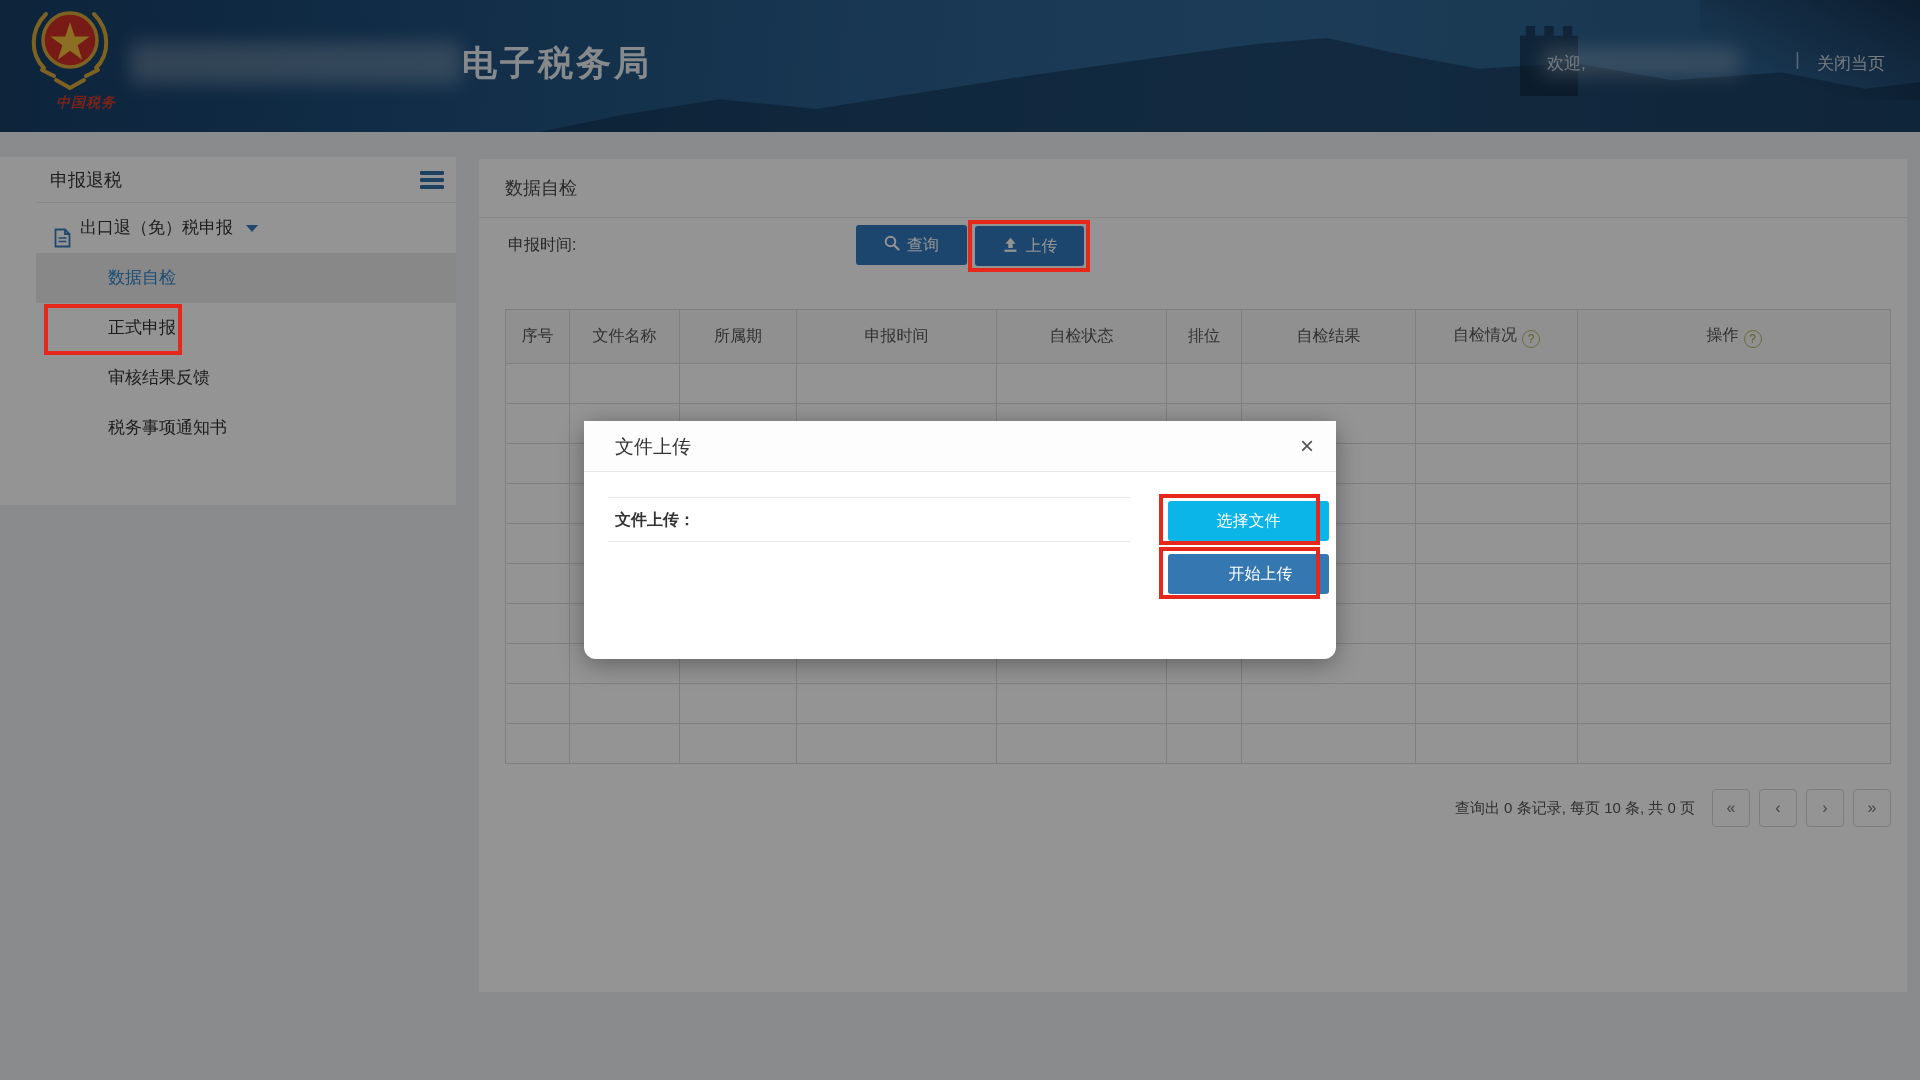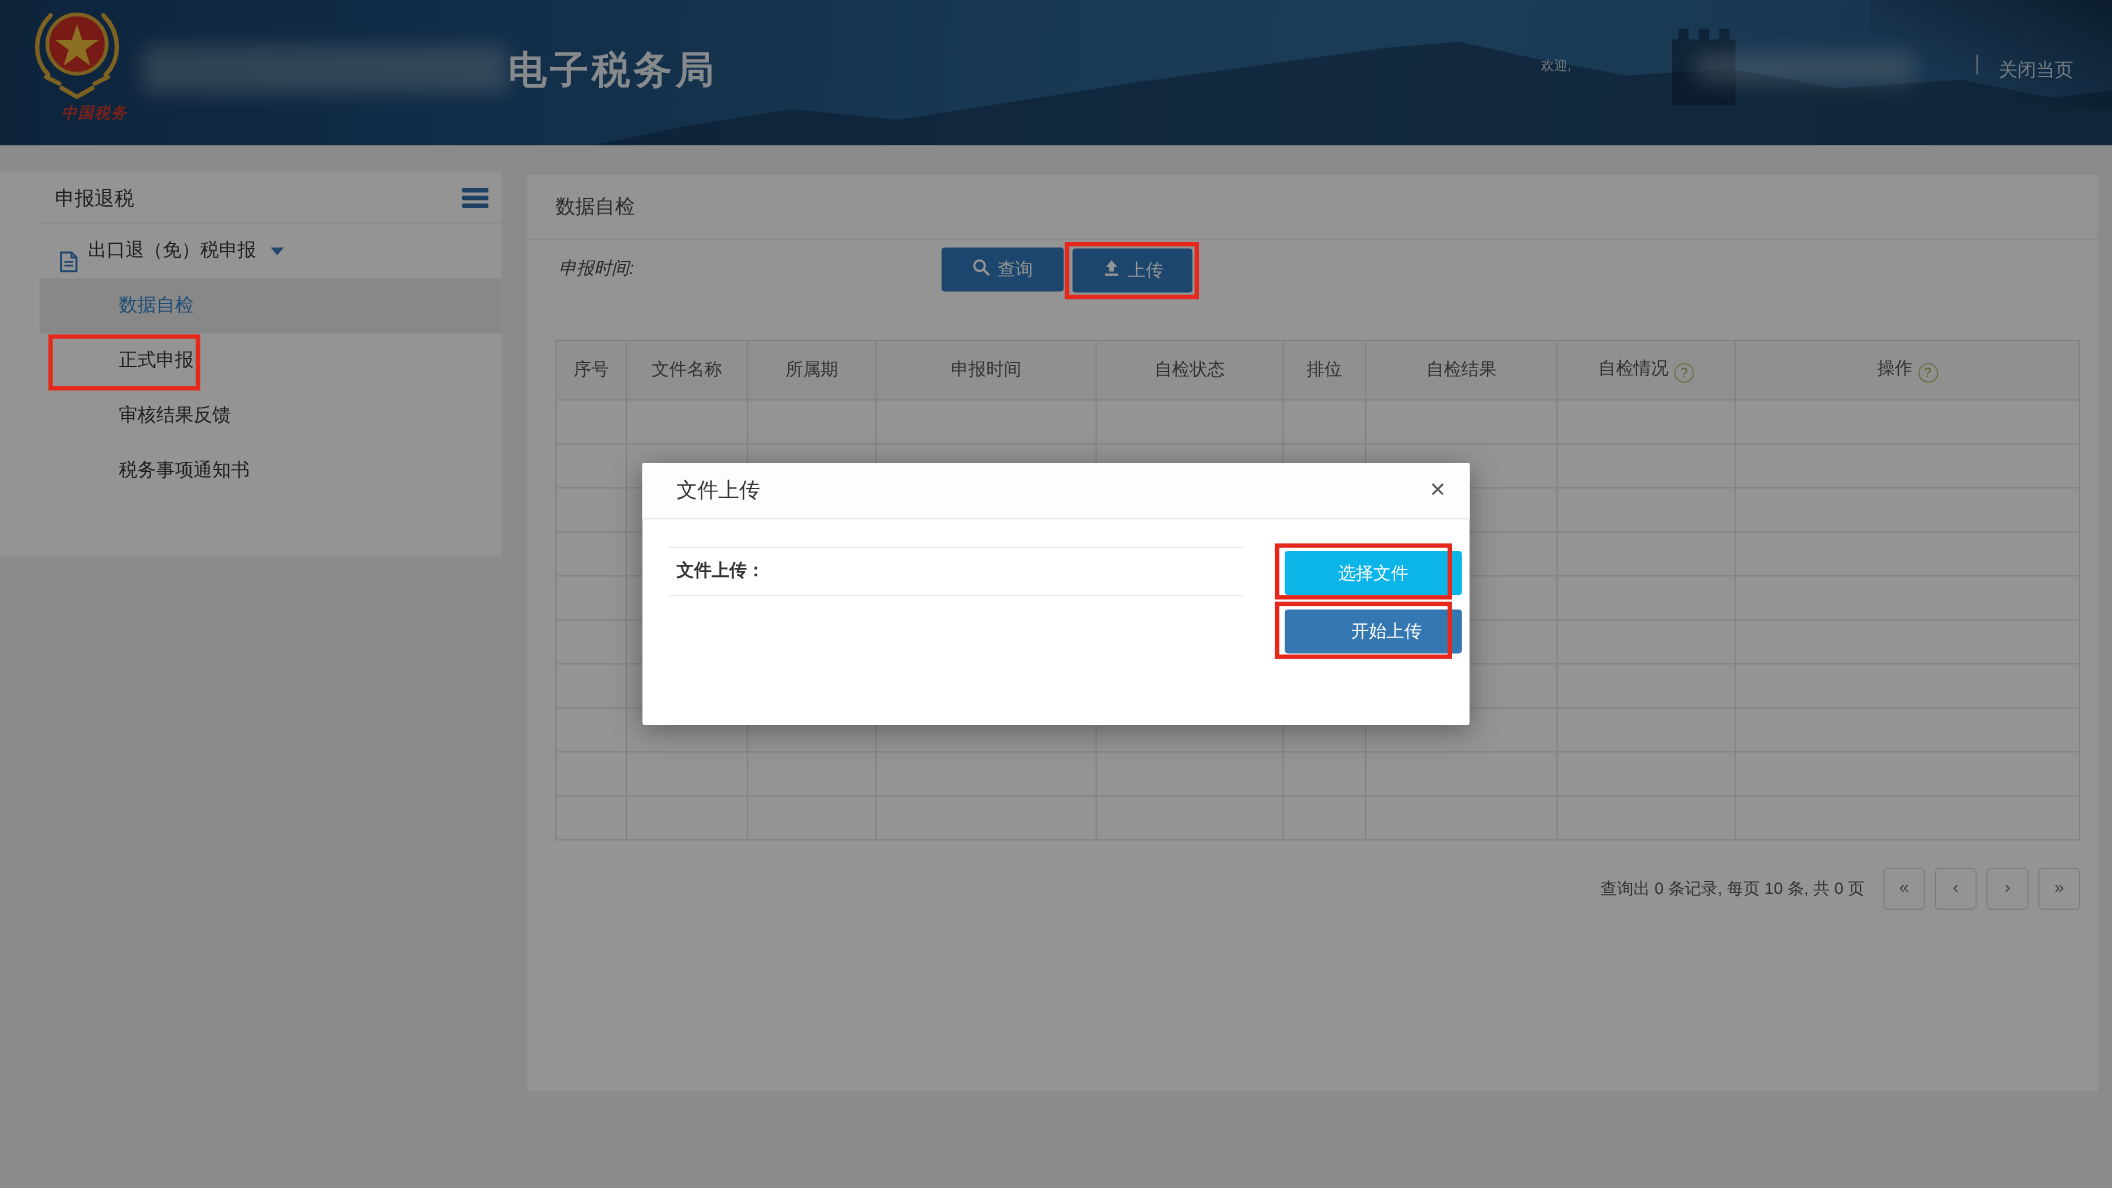--- a/index.html
+++ b/index.html
@@ -24,42 +24,42 @@
     clip-path:polygon(0 14%,10% 14%,10% 0,26% 0,26% 14%,42% 14%,42% 0,58% 0,58% 14%,74% 14%,74% 0,90% 0,90% 14%,100% 14%,100% 100%,0 100%);}
   .corner-shade{left:1700px;top:0;width:220px;height:100px;
     background:linear-gradient(205deg,rgba(5,20,42,.55),rgba(5,20,42,0) 70%);}
   .emblem-wrap{left:26px;top:6px;width:88px;height:122px;text-align:center;}
   .emblem-caption{left:24px;top:94px;width:92px;text-align:right;color:#cf3b30;
     font-size:14px;font-weight:bold;font-style:italic;letter-spacing:1px;}
   .blur-block{background:rgba(185,200,214,.38);border-radius:6px;filter:blur(9px);}
   .redact-agency{left:130px;top:42px;width:332px;height:42px;}
   .redact-user{left:1542px;top:48px;width:198px;height:28px;}
   .portal-title{left:462px;top:40px;font-size:35px;font-weight:bold;color:#e9eef3;letter-spacing:3px;}
-  .welcome{left:1401px;top:52px;font-size:12px;color:#ccd7e1;}
+  .welcome{left:1547px;top:52px;font-size:17px;color:#ccd7e1;}
   .hdr-sep{left:1795px;top:48px;font-size:19px;color:#9fb4c6;}
   .close-page{left:1817px;top:52px;font-size:17px;color:#ccd7e1;cursor:pointer;}
 
   
   .sidebar{left:0;top:157px;width:456px;height:348px;background:#fff;padding-left:36px;}
   .sb-head{position:relative;height:46px;border-bottom:1px solid #e8e8e8;}
   .sb-title{position:absolute;left:14px;top:0;line-height:46px;font-size:18px;color:#333;}
   .hamburger{position:absolute;right:12px;top:14px;width:24px;height:18px;cursor:pointer;}
   .hamburger i{display:block;height:4px;margin-bottom:3px;background:#3571a8;border-radius:1px;}
   .sb-item{position:relative;height:50px;line-height:50px;font-size:17px;color:#333;cursor:pointer;white-space:nowrap;}
   .sb-item.selected{background:#eaeaea;color:var(--sel);}
   .lv1{padding-left:44px;} .lv2{padding-left:60px;} .lv3{padding-left:72px;}
   .doc-ic{position:absolute;left:18px;top:15px;}
   .caret{display:inline-block;width:0;height:0;margin-left:8px;vertical-align:middle;
     border-left:6px solid transparent;border-right:6px solid transparent;border-top:7px solid var(--link);}
 
   
   .main{left:479px;top:159px;width:1428px;height:833px;background:#fff;}
   .panel-heading{position:relative;height:59px;border-bottom:1px solid #ebebeb;}
   .page-title{position:absolute;left:26px;top:0;line-height:59px;font-size:18px;color:#4a4a4a;}
-  .filter-label{position:absolute;left:29px;top:66px;height:40px;line-height:40px;font-size:16px;color:#444;font-style:italic;}
+  .filter-label{position:absolute;left:29px;top:66px;height:40px;line-height:40px;font-size:16px;color:#444;}
   .input-group{position:absolute;left:115px;top:66px;width:248px;height:40px;background:#fff;
     border:1px solid #c9c9c9;border-radius:3px;display:flex;cursor:text;}
   .input-val{flex:1;padding-left:13px;line-height:38px;font-size:16px;color:#555;}
   .input-addon{width:37px;border-left:1px solid #d4d4d4;display:flex;align-items:center;justify-content:center;cursor:pointer;}
   .btn{position:absolute;height:40px;border:none;border-radius:3px;background:var(--accent);color:#fff;
     font-size:16px;display:flex;align-items:center;justify-content:center;gap:7px;cursor:pointer;
     font-family:inherit;}
   .btn-query{left:377px;top:66px;width:111px;}
   .btn-upload{left:496px;top:67px;width:109px;}
 
@@ -70,21 +70,21 @@
   .help{display:inline-block;width:18px;height:18px;line-height:16px;margin-left:5px;
     border:1px solid #b9b96a;border-radius:50%;color:#a6a64f;font-size:12px;text-align:center;vertical-align:-3px;}
 
   .pager{position:absolute;right:16px;top:630px;display:flex;align-items:center;gap:9px;}
   .pager-summary{font-size:15px;color:#555;margin-right:8px;}
   .pg-btn{width:38px;height:38px;border:1px solid #d8d8d8;border-radius:4px;background:#fff;
     color:#777;font-size:16px;line-height:36px;text-align:center;cursor:pointer;}
 
   
   .overlay{left:0;top:0;width:1920px;height:1080px;background:rgba(0,0,0,.42);z-index:40;}
-  .modal{left:584px;top:421px;width:752px;height:238px;background:#fff;border-radius:2px;
+  .modal{left:584px;top:421px;width:752px;height:238px;background:#fff;border-radius:12px;
     box-shadow:0 5px 25px rgba(0,0,0,.35);z-index:60;}
   .modal-head{position:relative;height:51px;border-bottom:1px solid #e6e6e6;background:#fdfdfd;}
   .modal-title{position:absolute;left:31px;top:0;line-height:51px;font-size:19px;color:#333;}
   .modal-close{position:absolute;right:22px;top:12px;font-size:24px;line-height:26px;color:#555;cursor:pointer;}
   .field-row{position:absolute;left:24px;top:76px;width:522px;height:45px;
     border-top:1px solid #e8e8e8;border-bottom:1px solid #e8e8e8;}
   .field-label{margin-left:7px;line-height:43px;font-size:16px;font-weight:bold;color:#333;}
   .m-btn{position:absolute;left:584px;width:161px;height:40px;border:none;border-radius:3px;
     color:#fff;font-size:16px;cursor:pointer;font-family:inherit;}
   .m-choose{top:80px;background:var(--cyan);}

